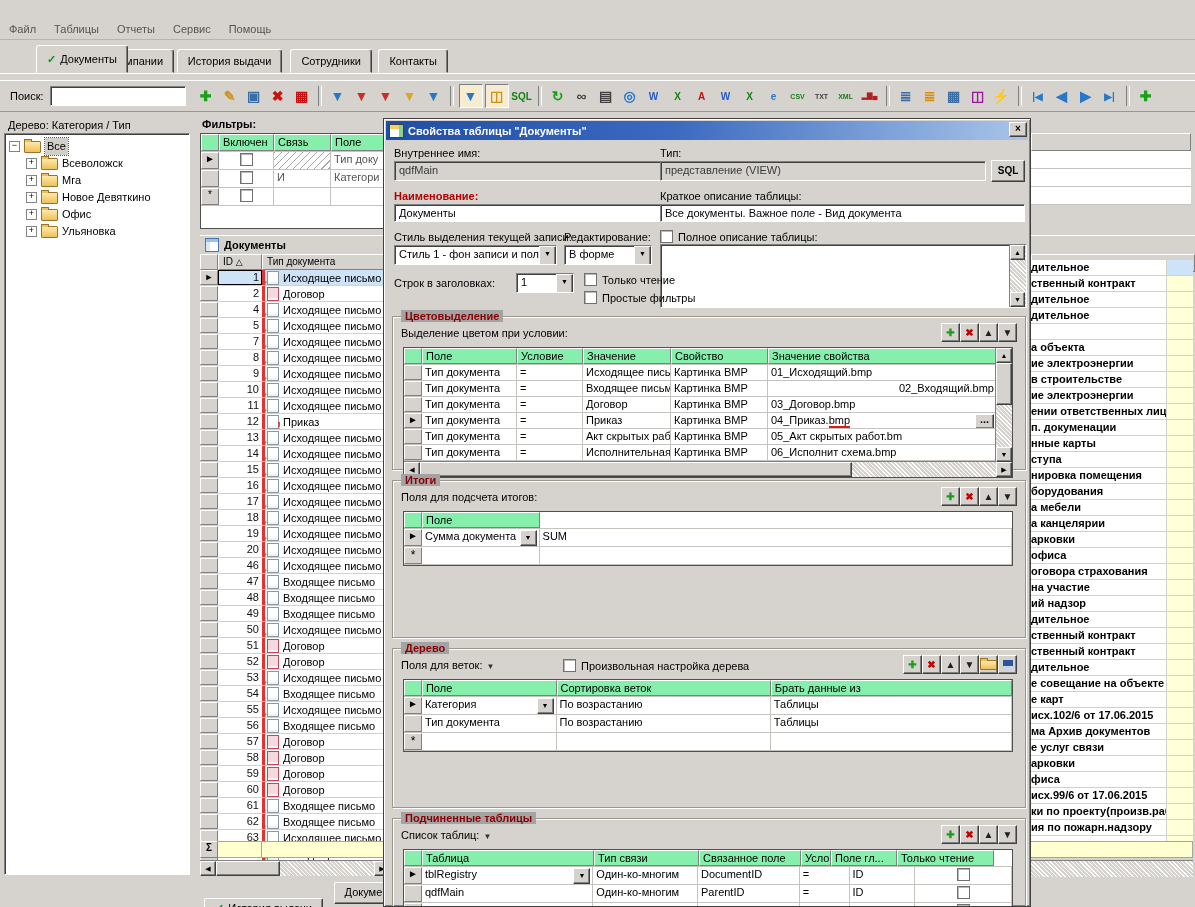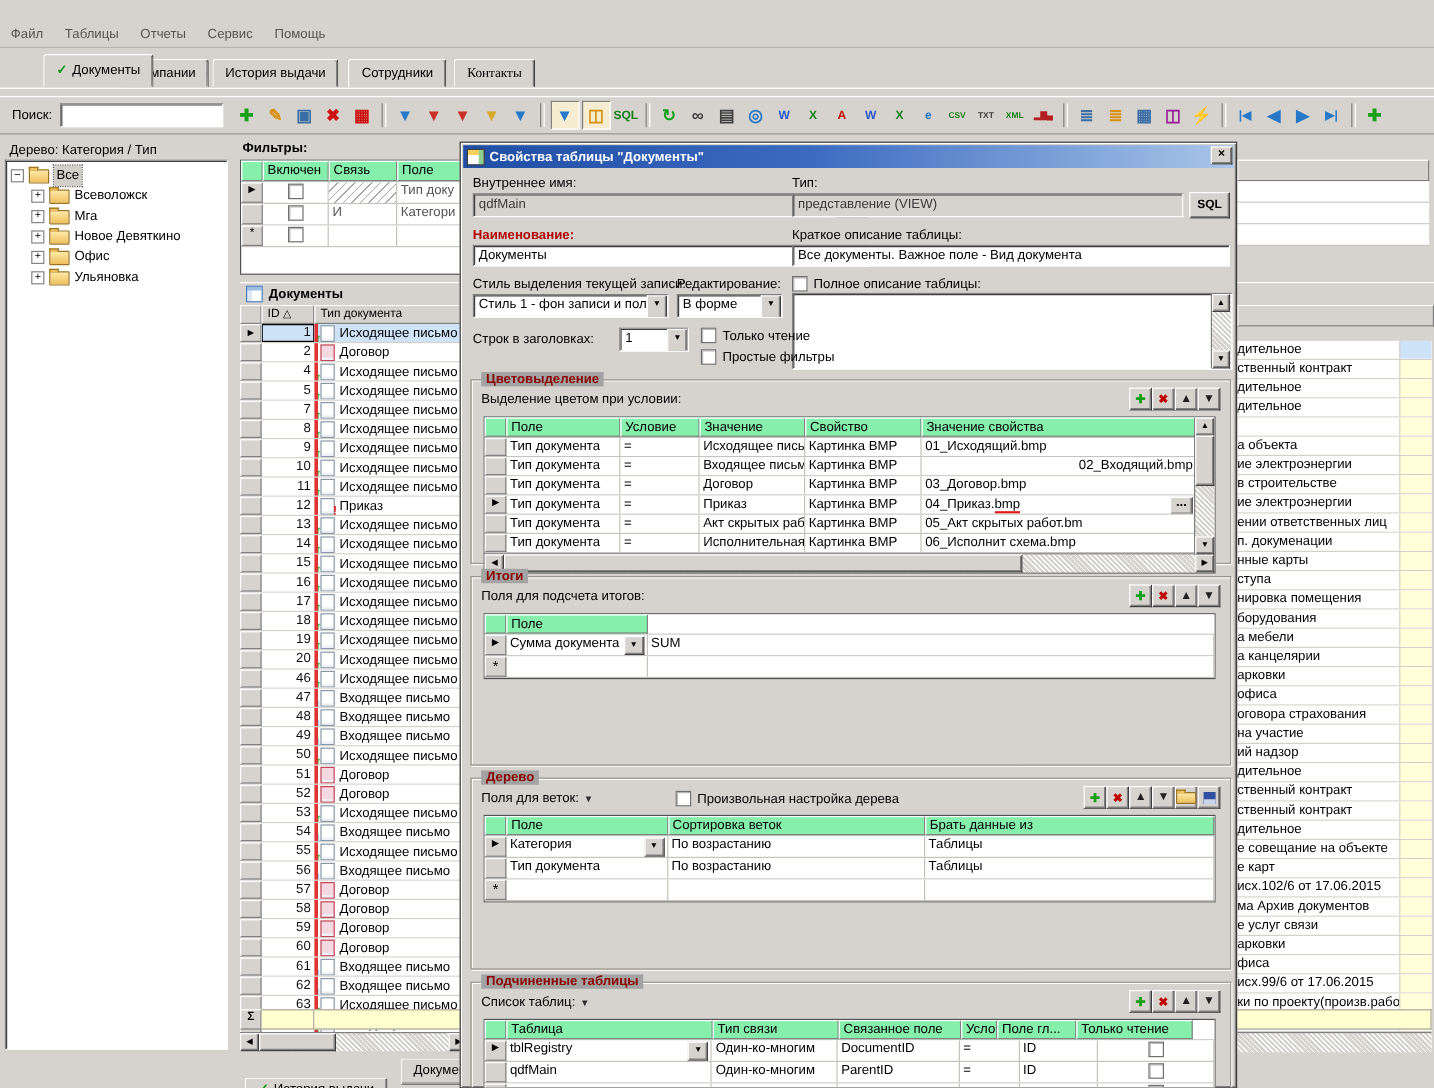--- a/index.html
+++ b/index.html
@@ -129,21 +129,21 @@
       <span class="mitem">Таблицы</span>
       <span class="mitem">Отчеты</span>
       <span class="mitem">Сервис</span>
       <span class="mitem">Помощь</span>
     </div>
   <div class="tabbar" id="tabbar">
       <span class="mtab active" style="left: 6px; margin-left: 30px;"><span class="chk">✓</span><span>Документы</span></span>
       <span class="mtab" style="left: 101.6px;"><span>Компании</span></span>
       <span class="mtab" style="left: 176.8px;"><span>История выдачи</span></span>
       <span class="mtab" style="left: 290.4px;"><span>Сотрудники</span></span>
-      <span class="mtab" style="left: 378.4px; font-family: Liberation Serif, serif;"><span>Контакты</span></span>
+      <span class="mtab" style="left: 378.4px;"><span>Контакты</span></span>
     </div>
   <div class="toolbar">
     <span>Поиск:</span>
     <input class="search" value="" style="">
     <span id="tbicons" style="margin-left:8px;display:inline-flex;align-items:center;">
         <span class="tbi" style="color: rgb(24, 160, 24);">✚</span>
         <span class="tbi" style="color: rgb(216, 144, 16);">✎</span>
         <span class="tbi" style="color: rgb(58, 110, 165);">▣</span>
         <span class="tbi" style="color: rgb(204, 16, 16);">✖</span>
         <span class="tbi" style="color: rgb(204, 16, 16);">▦</span>
@@ -620,21 +620,21 @@
         <span class="c-sel"></span>
         <span class="c-id">64</span>
         <span class="c-type">
           <span class="dico out">
             <span class="arr" style="color: rgb(24, 160, 24);">↑</span>
           </span>
           <span>Исходящее письмо</span>
         </span>
       </div>
     </div>
-  <div id="fragrows" style="position:absolute;left:1031px;top:284px;width:162px;">
+  <div id="fragrows" style="position:absolute;left:1031px;top:260px;width:162px;font-weight:bold;">
       <div class="fragrow rowsel"><span>дительное</span><span class="ys rowsel" style="background: rgb(207, 227, 248);"></span></div>
       <div class="fragrow"><span>ственный контракт</span><span class="ys"></span></div>
       <div class="fragrow"><span>дительное</span><span class="ys"></span></div>
       <div class="fragrow"><span>дительное</span><span class="ys"></span></div>
       <div class="fragrow"><span></span><span class="ys"></span></div>
       <div class="fragrow"><span>а объекта</span><span class="ys"></span></div>
       <div class="fragrow"><span>ие электроэнергии</span><span class="ys"></span></div>
       <div class="fragrow"><span>в строительстве</span><span class="ys"></span></div>
       <div class="fragrow"><span>ие электроэнергии</span><span class="ys"></span></div>
       <div class="fragrow"><span>ении ответственных лиц</span><span class="ys"></span></div>

